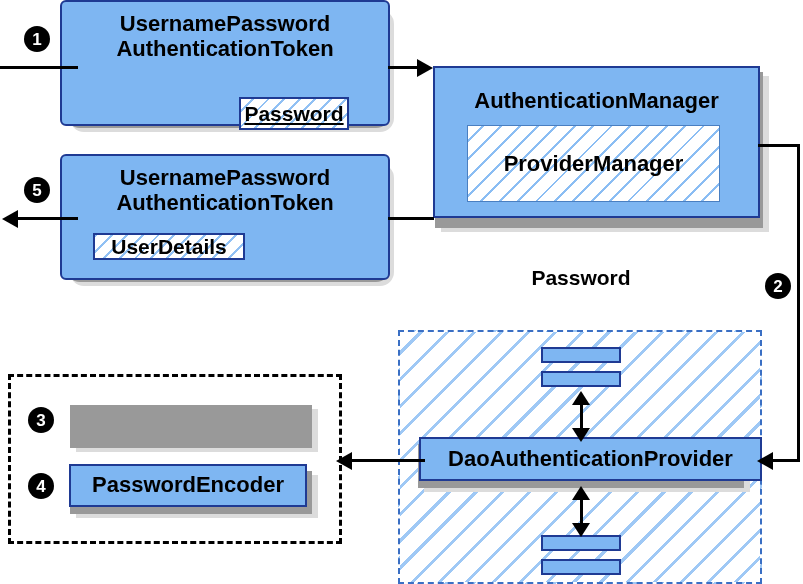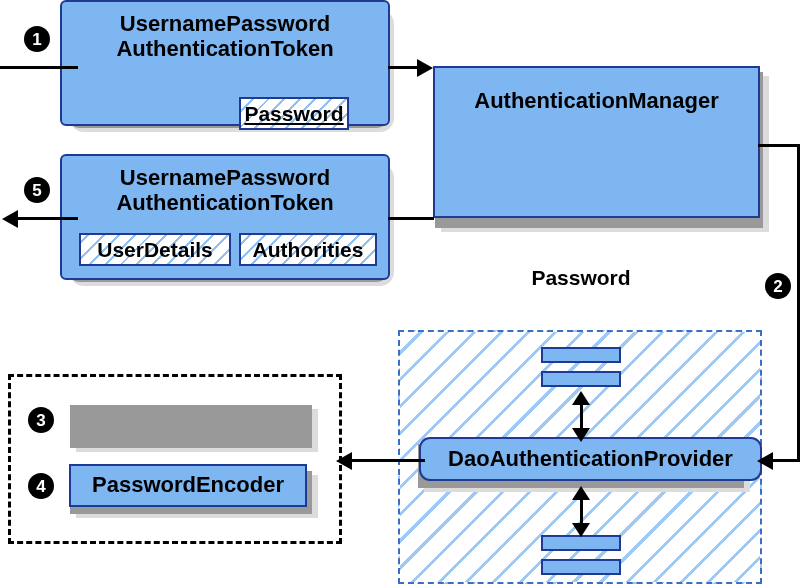--- a/index.html
+++ b/index.html
@@ -222,53 +222,53 @@
     </div>
     <div class="slot" style="left:177px; top:95px; width:110px; height:33px;text-decoration:underline;">Password</div>
   </div>
 
   <div class="shadow-light" style="left:441px; top:76px; width:328px; height:156px;"></div>
   <div class="shadow-dark" style="left:435px; top:72px; width:328px; height:156px;"></div>
 
   <div class="node" style="left:433px; top:66px; width:327px; height:152px; display:block;">
     <div class="token-title" style="top:20px; font-size:22px;">AuthenticationManager</div>
   </div>
+  <div class="hatch-white" style="left:467px; top:125px; width:253px; height:77px;">ProviderManager</div>
 
   <div class="badge" style="left:24px; top:177px;">5</div>
 
   <div class="rounded shadow-light" style="left:70px; top:164px; width:324px; height:122px;"></div>
   <div class="rounded shadow-dark" style="left:66px; top:160px; width:324px; height:122px;"></div>
 
   <div class="node rounded" style="left:60px; top:154px; width:330px; height:126px; display:block;">
     <div class="token-title" style="top:9px;">
       <div>UsernamePassword</div>
       <div>AuthenticationToken</div>
     </div>
-    <div class="slot" style="left:17px; top:77px; width:152px; height:33px;text-align:right;">UserDetails</div>
-    <div class="slot" style="left:177px; top:77px; width:138px; height:33px;">Authorities</div>
+    <div class="slot" style="left:31px; top:77px; width:152px; height:27px;text-align:right;">UserDetails</div>
   </div>
 
   <div class="badge" style="left:765px; top:273px;">2</div>
 
   <div class="caption" style="left:470px; top:266px; width:222px;">
     <div>Password</div>
   </div>
 
   <div class="dashed-blue" style="left:398px; top:330px; width:364px; height:254px;"></div>
 
   <div class="minibar" style="left:541px; top:347px; width:80px; height:16px;"></div>
   <div class="minibar" style="left:541px; top:371px; width:80px; height:16px;"></div>
 
   <div class="line-v" style="left:580px; top:396px; height:36px;"></div>
   <div class="arrow arrow-up" style="left:572px; top:391px;"></div>
   <div class="arrow arrow-down" style="left:572px; top:428px;"></div>
 
   <div class="shadow-light" style="left:424px; top:448px; width:326px; height:44px;"></div>
   <div class="shadow-dark" style="left:418px; top:444px; width:326px; height:44px;"></div>
-  <div class="node" style="left:419px; top:437px; width:343px; height:44px; font-size:22px;border-radius:11px;">DaoAuthenticationProvider</div>
+  <div class="node" style="left:419px; top:437px; width:343px; height:44px; font-size:22px;">DaoAuthenticationProvider</div>
 
   <div class="line-v" style="left:580px; top:491px; height:36px;"></div>
   <div class="arrow arrow-up" style="left:572px; top:486px;"></div>
   <div class="arrow arrow-down" style="left:572px; top:523px;"></div>
 
   <div class="minibar" style="left:541px; top:535px; width:80px; height:16px;"></div>
   <div class="minibar" style="left:541px; top:559px; width:80px; height:16px;"></div>
 
   <div class="dashed-black" style="left:8px; top:374px; width:334px; height:170px;"></div>
 

